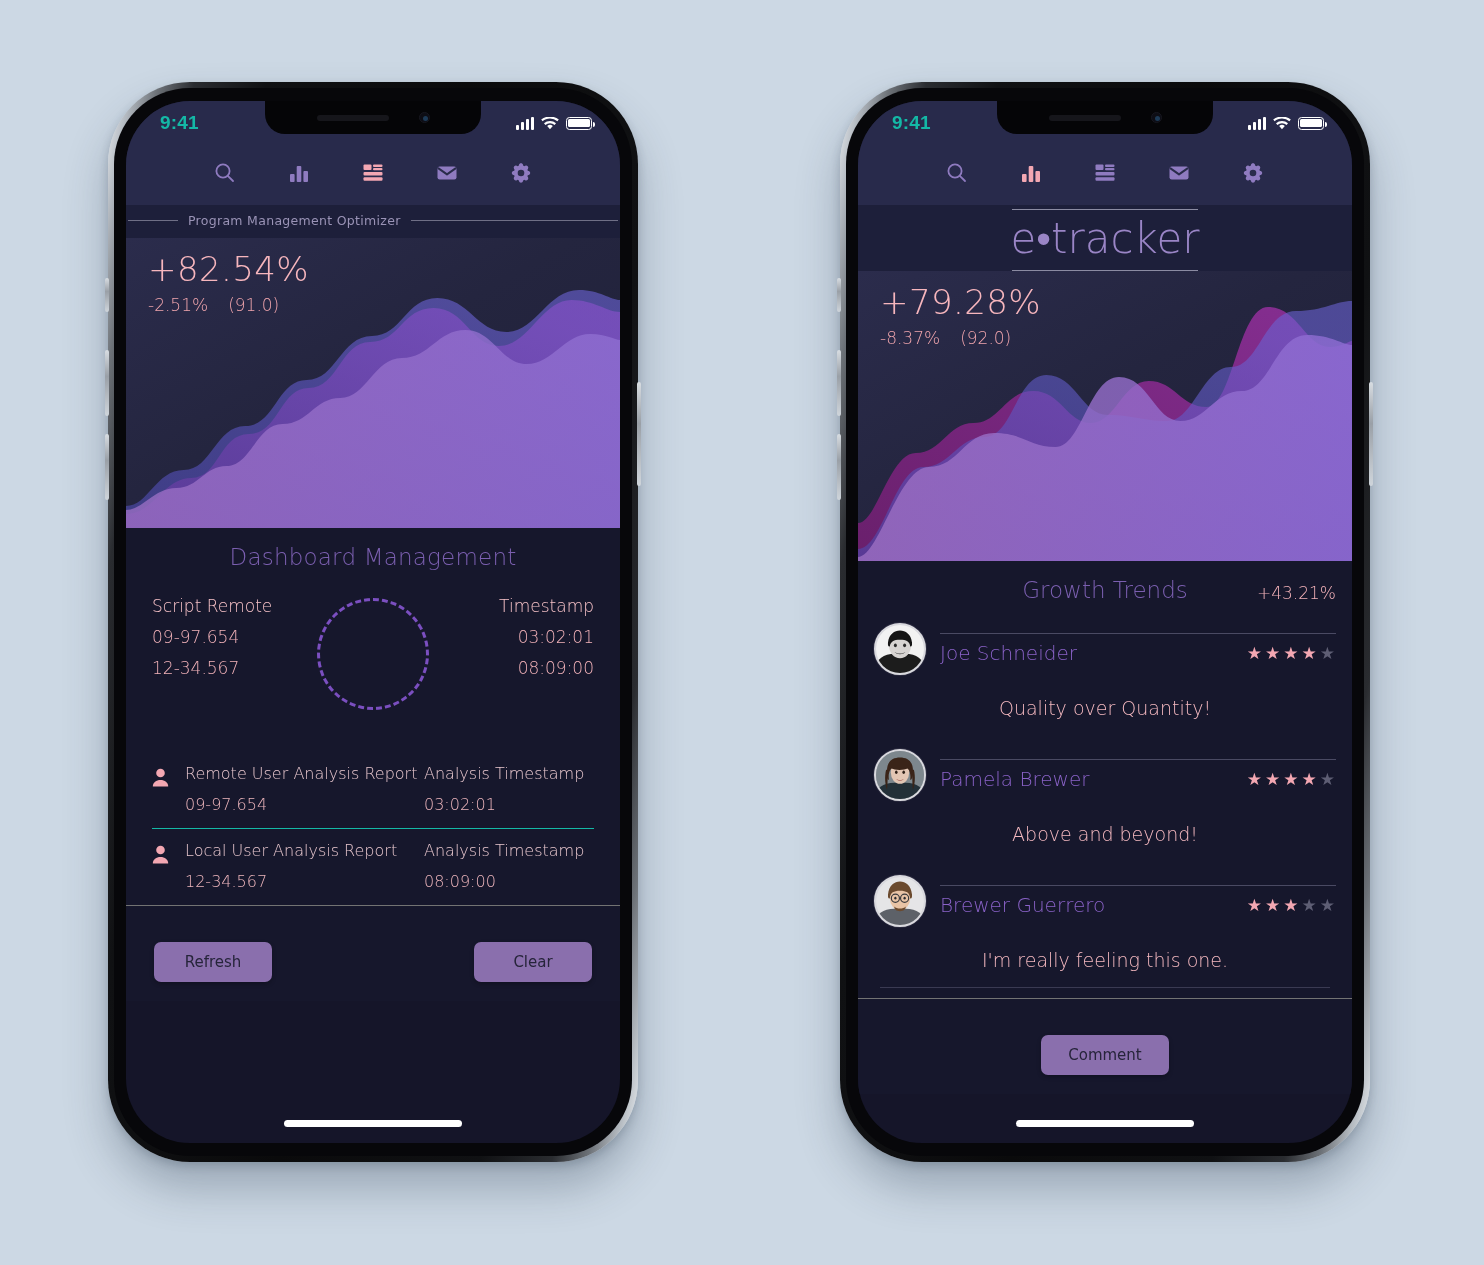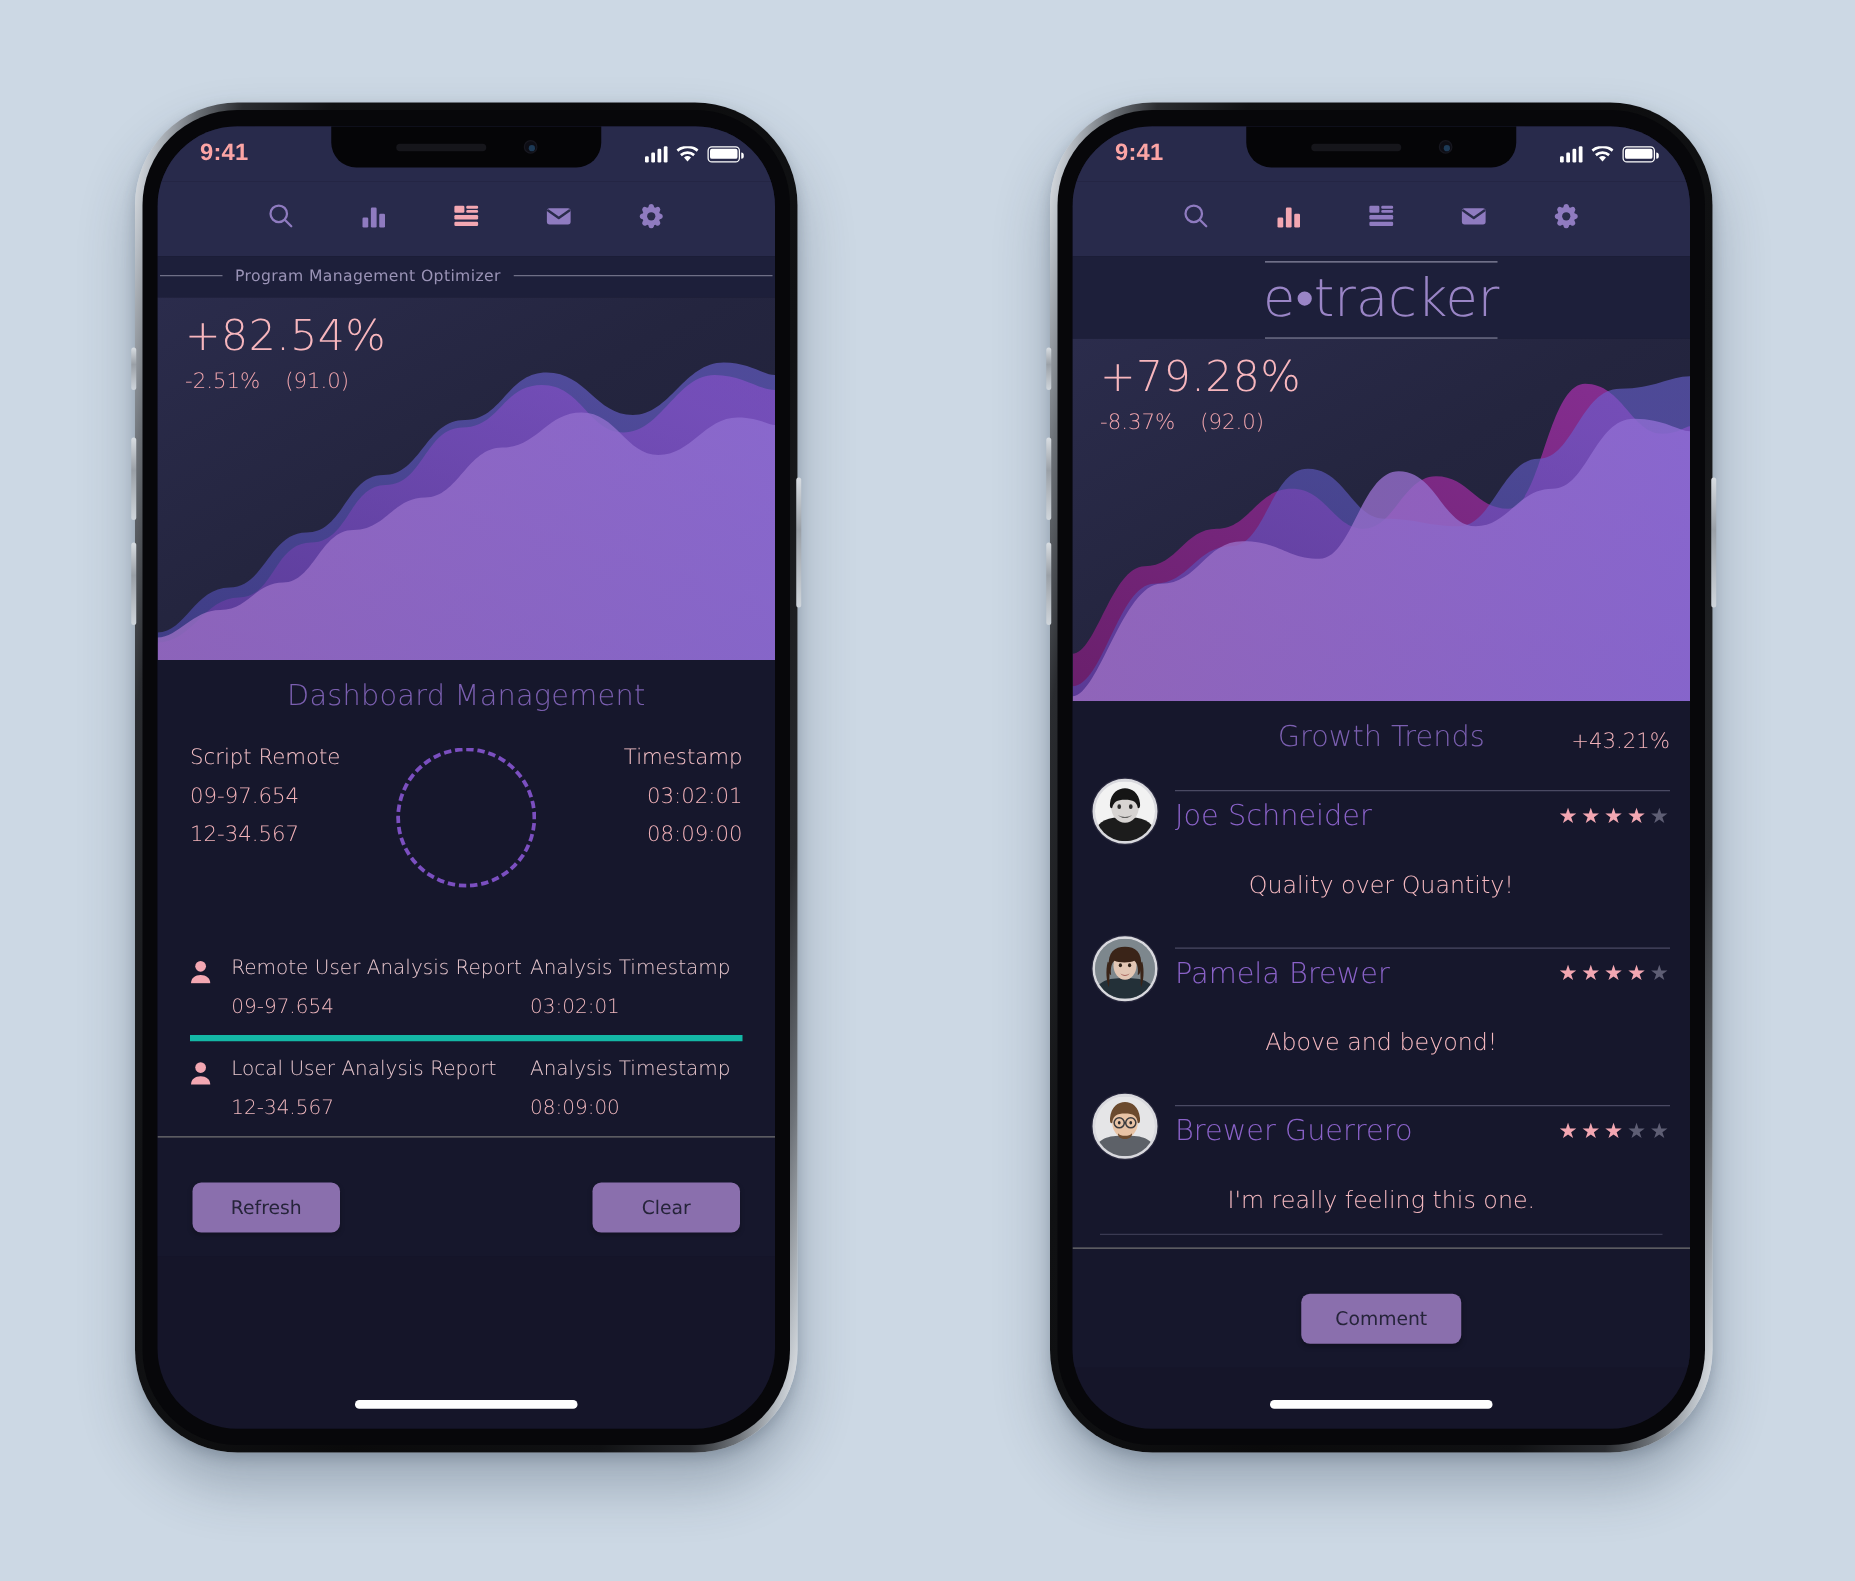--- a/index.html
+++ b/index.html
@@ -91,21 +91,21 @@
   .statusbar {
     position: relative;
     height: 44px;
     background: #282a4b;
     display: flex; align-items: center;
     justify-content: space-between;
     padding: 0 28px 0 34px;
     z-index: 30;
   }
   .status-time {
-    color: #fca5a5; font-size: 19px; font-weight: bold;
+    color: #14b8a6; font-size: 19px; font-weight: bold;
     letter-spacing: .2px;
     font-family: "Liberation Sans", sans-serif;
   }
   .status-icons { display: flex; align-items: center; gap: 7px; }
   .bars { display:flex; align-items:flex-end; gap:2px; height:13px; }
   .bars i { width:3px; background:#fff; border-radius:1px; display:block; }
   .bars i:nth-child(1){height:5px}
   .bars i:nth-child(2){height:8px}
   .bars i:nth-child(3){height:11px}
   .bars i:nth-child(4){height:13px}
@@ -228,21 +228,21 @@
     position:absolute; left:50%; top:20px; transform:translateX(-50%);
     width:112px; height:112px; border-radius:50%;
     border: 3px dashed #7b4fc0;
   }
 
   .list-area { padding: 22px 26px 0; margin-top: 52px; }
   .list-row {
     display:flex; align-items:flex-start; gap:16px;
     padding: 12px 0 14px;
   }
-  .list-row + .list-row { border-top: 5px solid #14b8a6; }
+  .list-row + .list-row { border-top: 1px solid #14b8a6; }
   .person-icon { margin-top:4px; flex:0 0 auto; }
   .list-main { flex:1 1 auto; display:flex; flex-direction:column; gap:12px; }
   .list-line { display:flex; }
   .list-label { color:#e7c6cd; font-size:16px; font-weight:300;
     font-family:"DejaVu Sans", sans-serif; }
   .list-label.r { margin-left:auto; width:170px; }
   .list-sub { color:#eeb6bd; font-size:16px; font-weight:300;
     font-family:"DejaVu Sans", sans-serif; }
   .list-sub.r { margin-left:auto; width:170px; }
 
@@ -282,21 +282,21 @@
     flex:0 0 auto; overflow:hidden;
     border: 2px solid #d9d9de;
     background:#cfcfd6;
     box-shadow: 0 0 0 1px #2a2a3f;
   }
   .avatar svg { display:block; width:100%; height:100%; }
   .rev-meta {
     flex:1 1 auto; border-top:1px solid #4a4a63;
     display:flex; align-items:center; padding-top:7px;
   }
-  .rev-name { color:#8a62c8; font-size:23px; font-weight:300;
+  .rev-name { color:#8a62c8; font-size:20px; font-weight:300;
     font-family:"DejaVu Sans", sans-serif; }
   .stars { margin-left:auto; display:flex; gap:2px; font-size:17px;
     letter-spacing:1px; }
   .star { color:#f3a7b2; }
   .star.off { color:#5e5e74; }
   .rev-text {
     text-align:center; color:#f5b9c0; font-size:19px; font-weight:300;
     font-family:"DejaVu Sans", sans-serif;
     padding: 22px 0 10px;
   }

